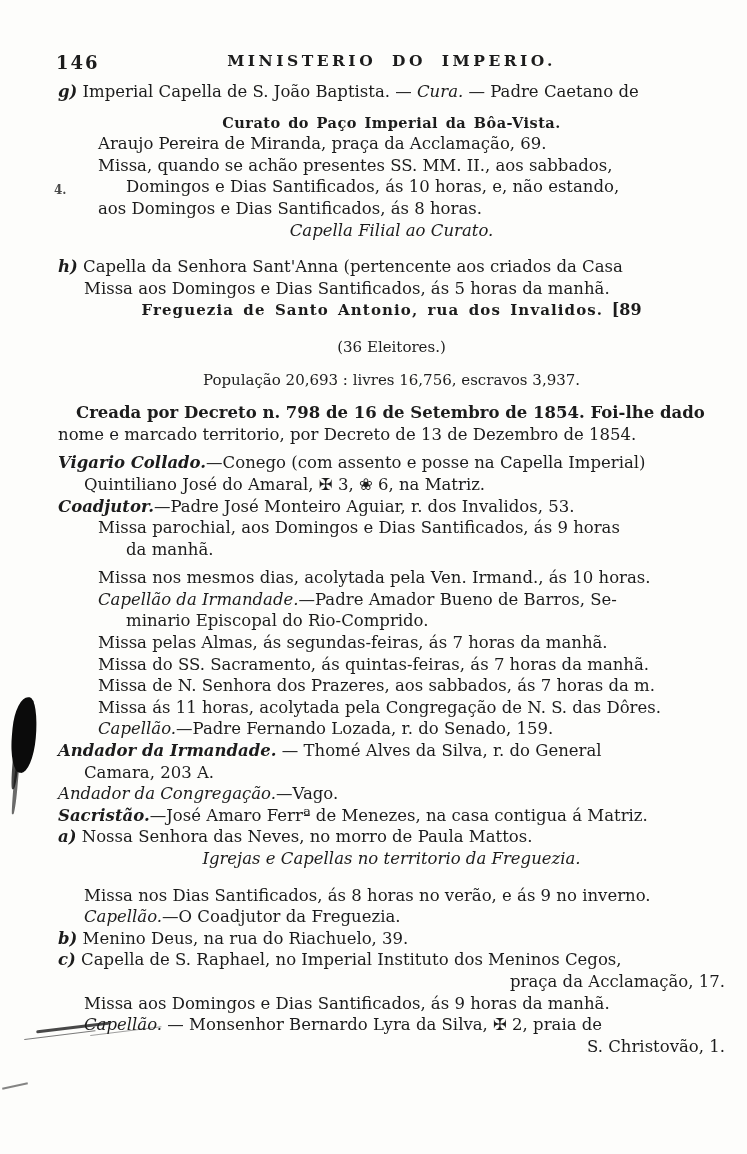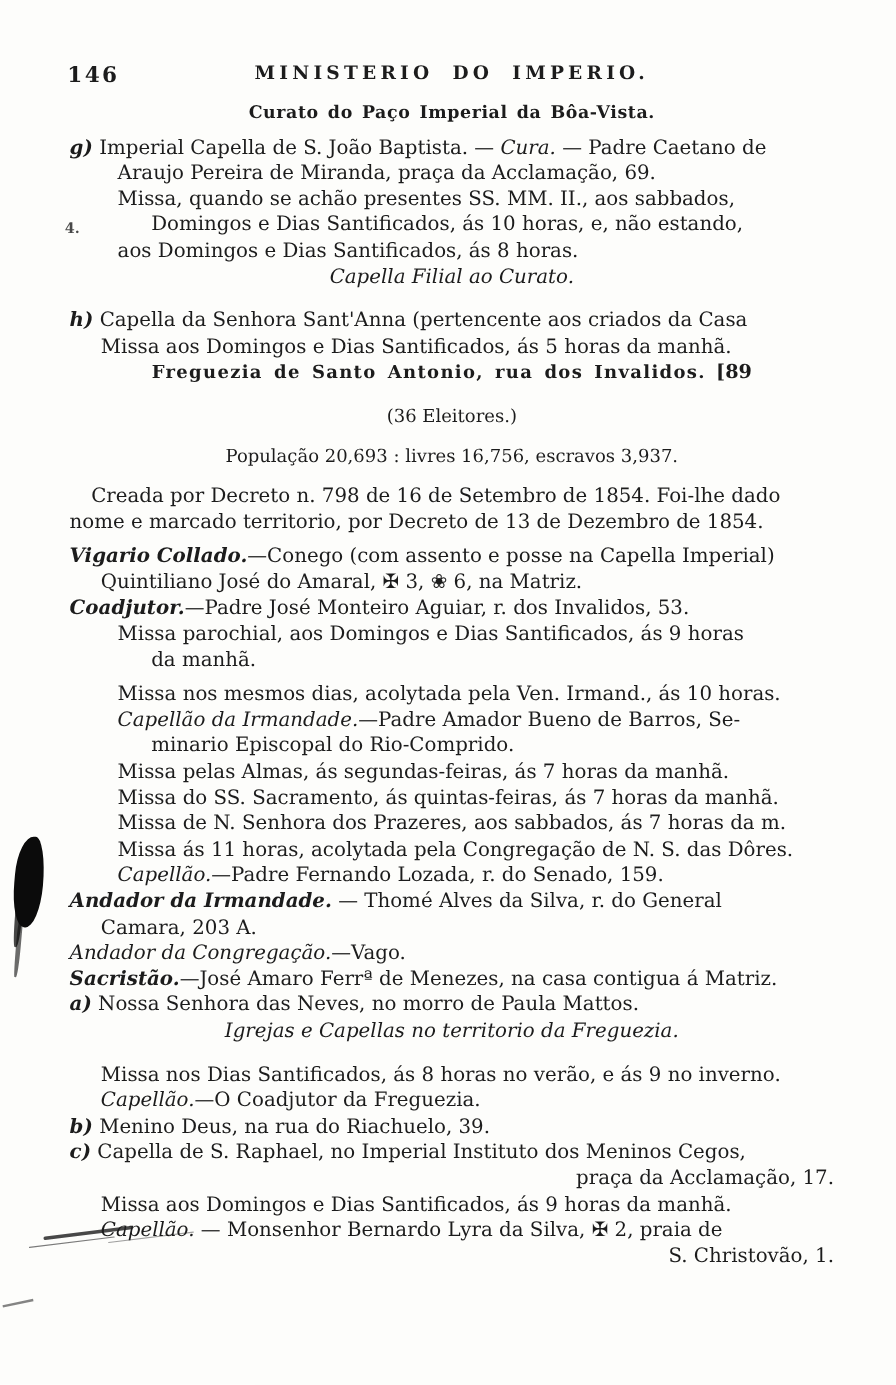--- a/index.html
+++ b/index.html
@@ -6,21 +6,21 @@
   .page{
     position:relative;
     width:747px;height:1154px;
     background:#fdfdfb;
     color:#1c1c1c;
     font-family:"DejaVu Serif","Liberation Serif",serif;
     font-size:16.5px;
     line-height:21.6px;
     overflow:hidden;
   }
-  .content{padding:50px 52px 0 58px;}
+  .content{padding:50px 22px 0 58px;}
   .hdr{position:relative;height:24px;}
   .pagenum{
     position:absolute;left:-2px;top:2px;
     font-weight:bold;font-size:18px;letter-spacing:2px;
   }
   .runtitle{
     text-align:center;font-weight:bold;font-size:15.5px;
     letter-spacing:3.5px;word-spacing:7px;
   }
   .ln{white-space:nowrap;}
@@ -28,21 +28,21 @@
   .it{font-style:italic;}
   .bi{font-weight:bold;font-style:italic;}
   .ftn{font-weight:bold;font-size:16px;letter-spacing:0;}
   .sm{font-size:15px;}
   .head2{font-weight:bold;font-size:15px;letter-spacing:1.1px;word-spacing:3px;}
   .head3{font-weight:bold;font-size:14.5px;letter-spacing:.5px;word-spacing:2px;margin-top:9px;}
   .ind05{margin-left:26px;}
   .ind1{margin-left:40px;}
   .ind2{margin-left:68px;}
   .ind2b{margin-left:50px;text-align:right;}
-  .tind{text-indent:18px;}
+  .tind{text-indent:18px;font-weight:bold;}
   .sp{margin-bottom:15px;}
   .sp2{margin-top:11px;}
   .sp3{margin-top:7px;}
   
   .ink-blob{
     position:absolute;left:12px;top:697px;
     width:24px;height:76px;background:#0b0b0b;
     border-radius:58% 42% 52% 48% / 45% 55% 50% 50%;
     transform:rotate(5deg);
     box-shadow:-6px 26px 0 -9px rgba(10,10,10,.75),
@@ -74,22 +74,22 @@
   <div class="margin-numeral">4.</div>
   <div class="bottom-smudge"></div>
   <div class="edge-mark"></div>
 
   <div class="content">
     <div class="hdr">
       <span class="pagenum">146</span>
       <div class="runtitle">MINISTERIO DO IMPERIO.</div>
     </div>
     <div>
+        <div class="ln sp3"><span class="bi">g)</span><span> Imperial Capella de S. João Baptista. — </span><span class="it">Cura.</span><span> — Padre Caetano de</span></div>
         <div class="ln ctr head3"><span>Curato do Paço Imperial da Bôa-Vista.</span></div>
-        <div class="ln sp3"><span class="bi">g)</span><span> Imperial Capella de S. João Baptista. — </span><span class="it">Cura.</span><span> — Padre Caetano de</span></div>
         <div class="ln ind1"><span>Araujo Pereira de Miranda, praça da Acclamação, 69.</span></div>
         <div class="ln ind1"><span>Missa, quando se achão presentes SS. MM. II., aos sabbados,</span></div>
         <div class="ln ind2"><span>Domingos e Dias Santificados, ás 10 horas, e, não estando,</span></div>
         <div class="ln ind1"><span>aos Domingos e Dias Santificados, ás 8 horas.</span></div>
         <div class="ln ctr it sp"><span>Capella Filial ao Curato.</span></div>
         <div class="ln"><span class="bi">h)</span><span> Capella da Senhora Sant'Anna (pertencente aos criados da Casa</span></div>
         <div class="ln ind05"><span>Missa aos Domingos e Dias Santificados, ás 5 horas da manhã.</span></div>
         <div class="ln ctr head2 sp"><span>Freguezia de Santo Antonio, rua dos Invalidos.</span><span class="ftn"> [89</span></div>
         <div class="ln ctr sm sp2"><span>(36 Eleitores.)</span></div>
         <div class="ln ctr sm sp2"><span>População 20,693 : livres 16,756, escravos 3,937.</span></div>

